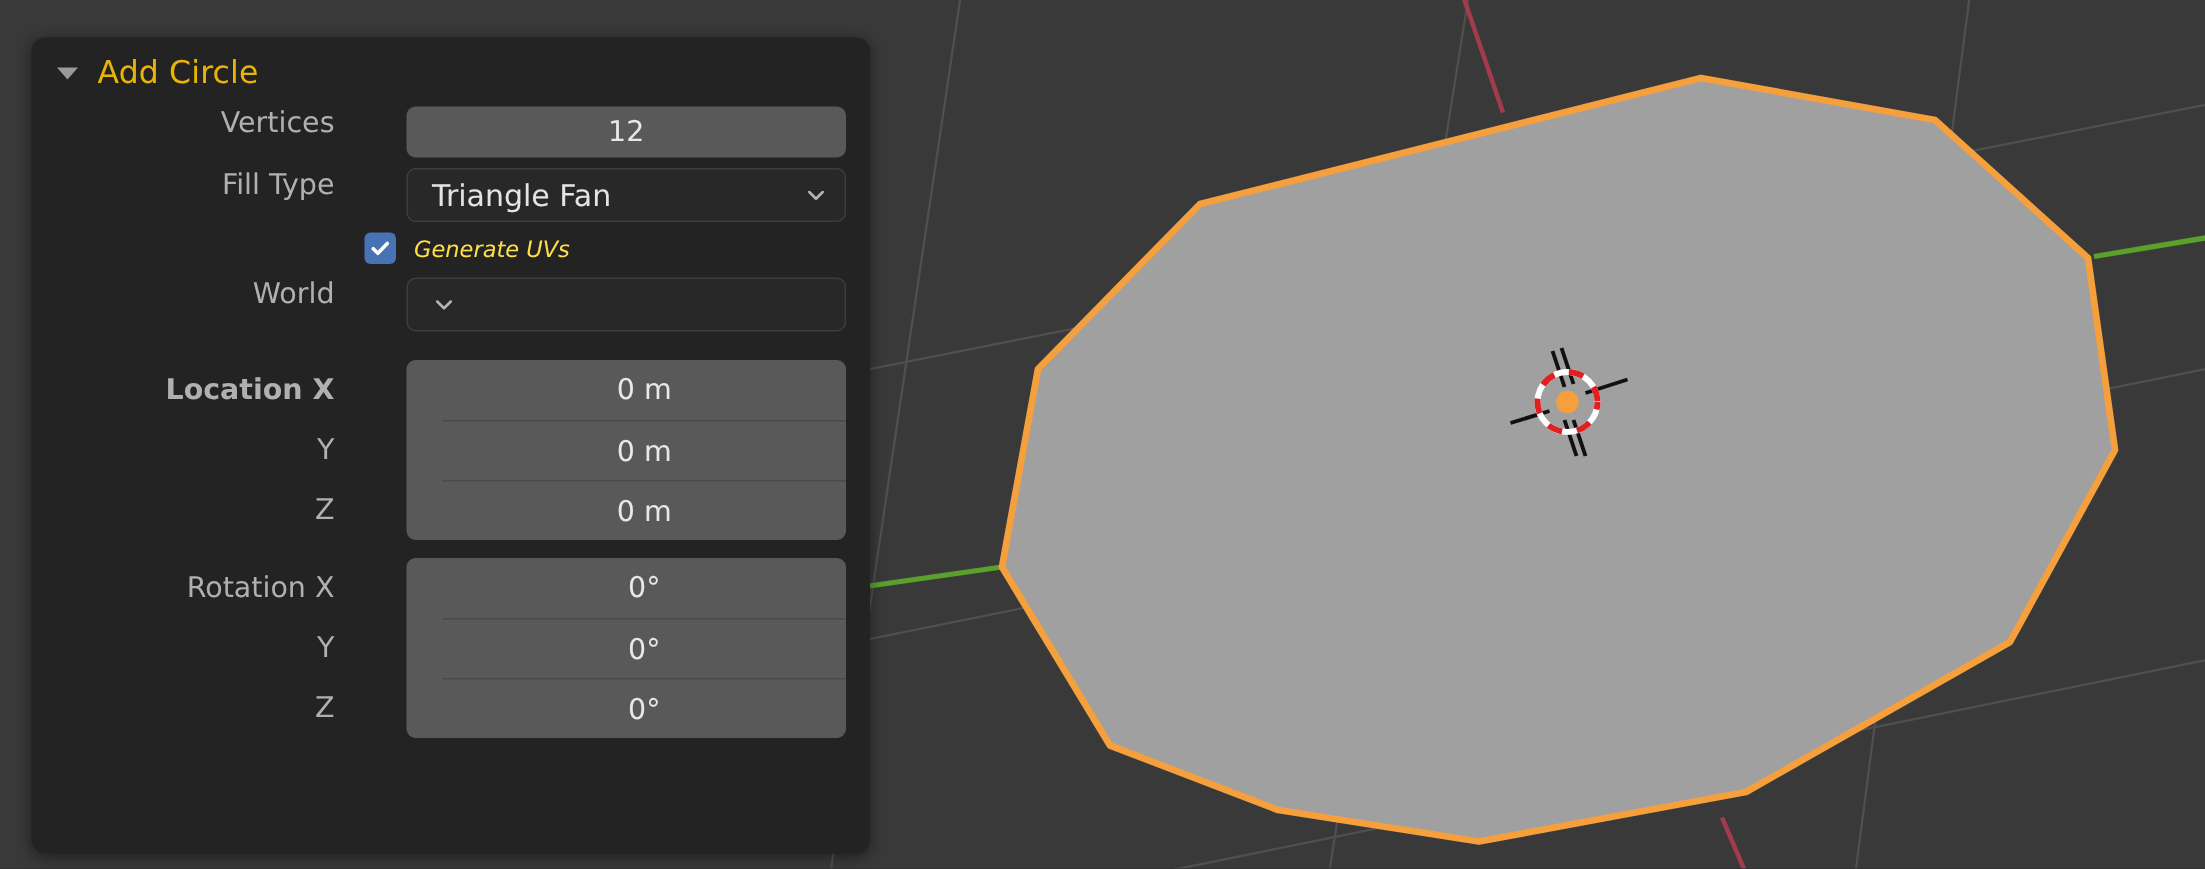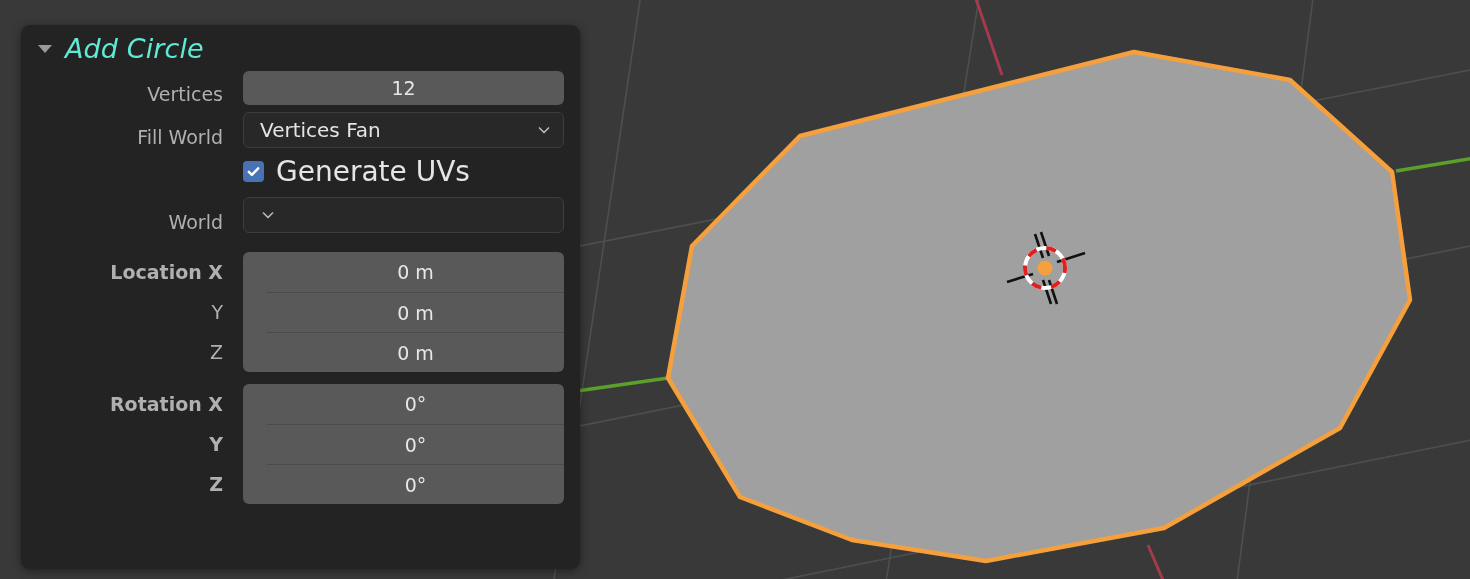--- a/index.html
+++ b/index.html
@@ -52,34 +52,34 @@
   .disclosure-tri {
     width: 0; height: 0;
     border-left: 7px solid transparent;
     border-right: 7px solid transparent;
     border-top: 8px solid #9a9a9a;
     margin-right: 13px;
     margin-top: 2px;
     flex: none;
   }
   .panel-title {
-    color: #5eead4;
-    font-size: 27px;
+    color: #eab308;
+    font-size: 21px;
     letter-spacing: 0.1px;
-    font-style: italic;
   }
 
   .panel-body {
     padding: 0 16px 0 0;
   }
 
   .row {
     display: flex;
-    align-items: flex-end;
+    align-items: flex-start;
     margin-bottom: 7px;
+    gap: 28px;
   }
   .row.tight { margin-bottom: 0; }
 
   .lbl {
     width: 222px;
     flex: none;
     text-align: right;
     padding-right: 20px;
     box-sizing: border-box;
     color: #b0b0b0;
@@ -154,22 +154,23 @@
     background: #4772b3;
     border-radius: 4px;
     flex: none;
     display: flex;
     align-items: center;
     justify-content: center;
     margin-right: 12px;
   }
   .checkbox svg { display: block; }
   .check-label {
-    color: #e5e5e5;
-    font-size: 28px;
+    color: #fde047;
+    font-size: 15px;
+    font-style: italic;
   }
 
   .grp-gap { height: 12px; }
 </style>
 </head>
 <body>
 
 <div id="viewport">
   <svg id="viewport-svg" width="1470" height="579" viewBox="0 0 1470 579">
     <defs>
@@ -223,24 +224,24 @@
 
     <div class="row">
       <div class="lbl">Vertices</div>
       <div class="field-col">
         <div class="numfield">12</div>
       </div>
     </div>
 
 
     <div class="row">
-      <div class="lbl">Fill World</div>
+      <div class="lbl">Fill Type</div>
       <div class="field-col">
         <div class="dropdown">
-          <span class="dd-text">Vertices Fan</span>
+          <span class="dd-text">Triangle Fan</span>
           <svg class="chev" viewBox="0 0 16 16">
             <path d="M3.5 6 L8 10.5 L12.5 6" fill="none" stroke="#cfcfcf" stroke-width="1.7" stroke-linecap="round" stroke-linejoin="round"></path>
           </svg>
         </div>
       </div>
     </div>
 
     <div class="check-row">
       <div class="spacer"></div>
       <div class="checkbox">
@@ -275,21 +276,21 @@
           <div class="numfield" style="height:40px;">0 m</div>
           <div class="numfield" style="height:40px;">0 m</div>
           <div class="numfield" style="height:40px;">0 m</div>
         </div>
       </div>
     </div>
 
     <div class="grp-gap"></div>
 
     <div class="row tight">
-      <div style="width:222px;flex:none;font-weight:bold;">
+      <div style="width:222px;flex:none;">
         <div class="lbl" style="width:222px;height:40px;line-height:40px;">Rotation X</div>
         <div class="lbl" style="width:222px;height:40px;line-height:40px;">Y</div>
         <div class="lbl" style="width:222px;height:40px;line-height:40px;">Z</div>
       </div>
       <div class="field-col">
         <div class="vec-stack">
           <div class="numfield" style="height:40px;">0°</div>
           <div class="numfield" style="height:40px;">0°</div>
           <div class="numfield" style="height:40px;">0°</div>
         </div>

